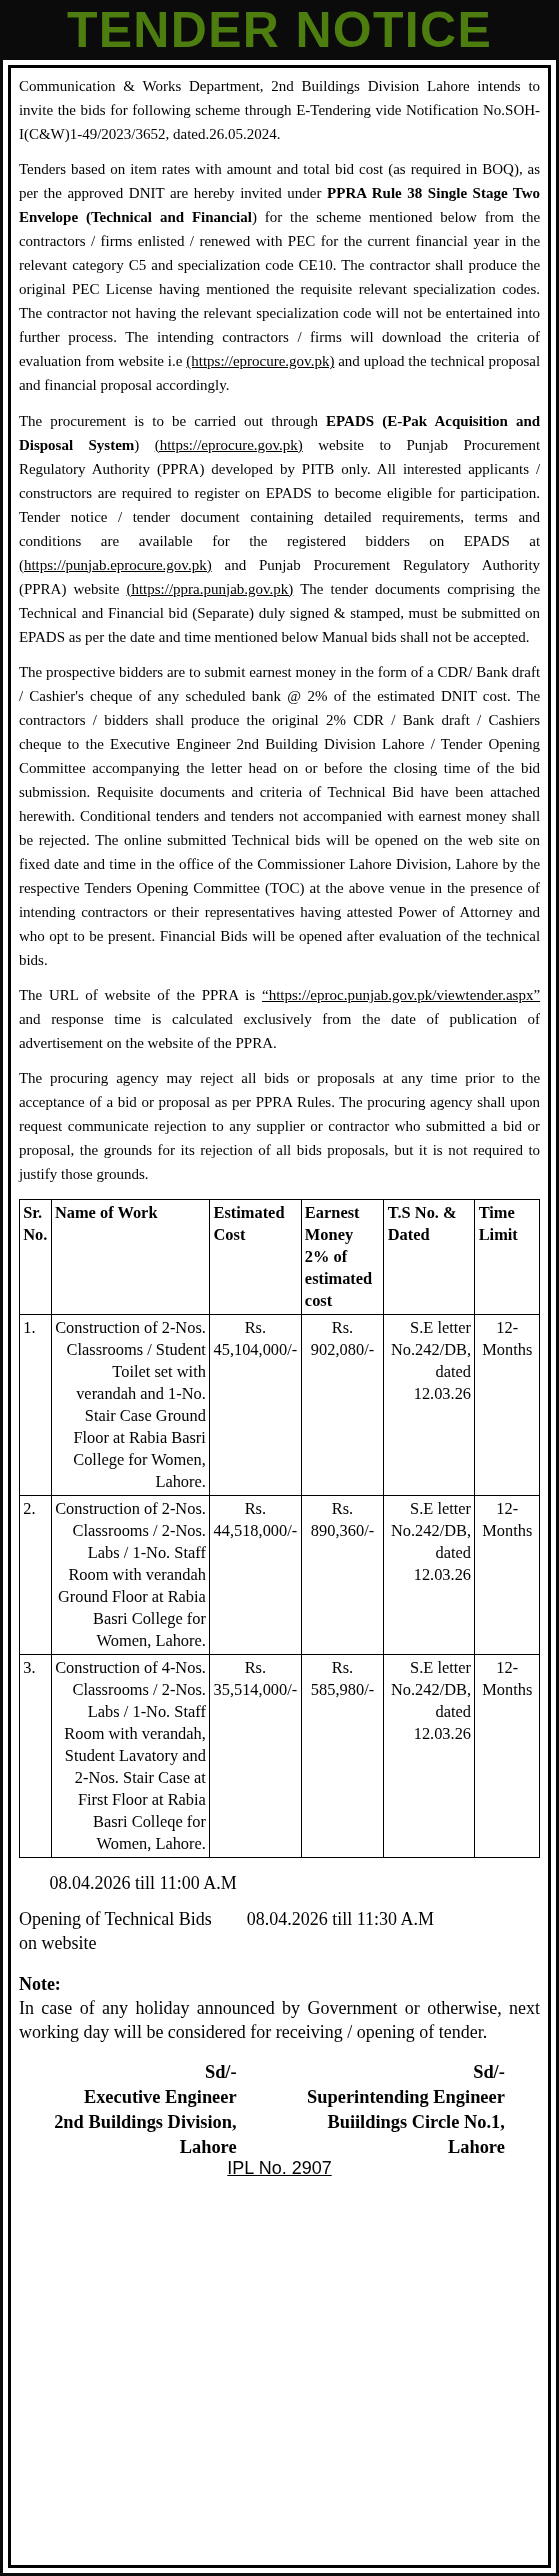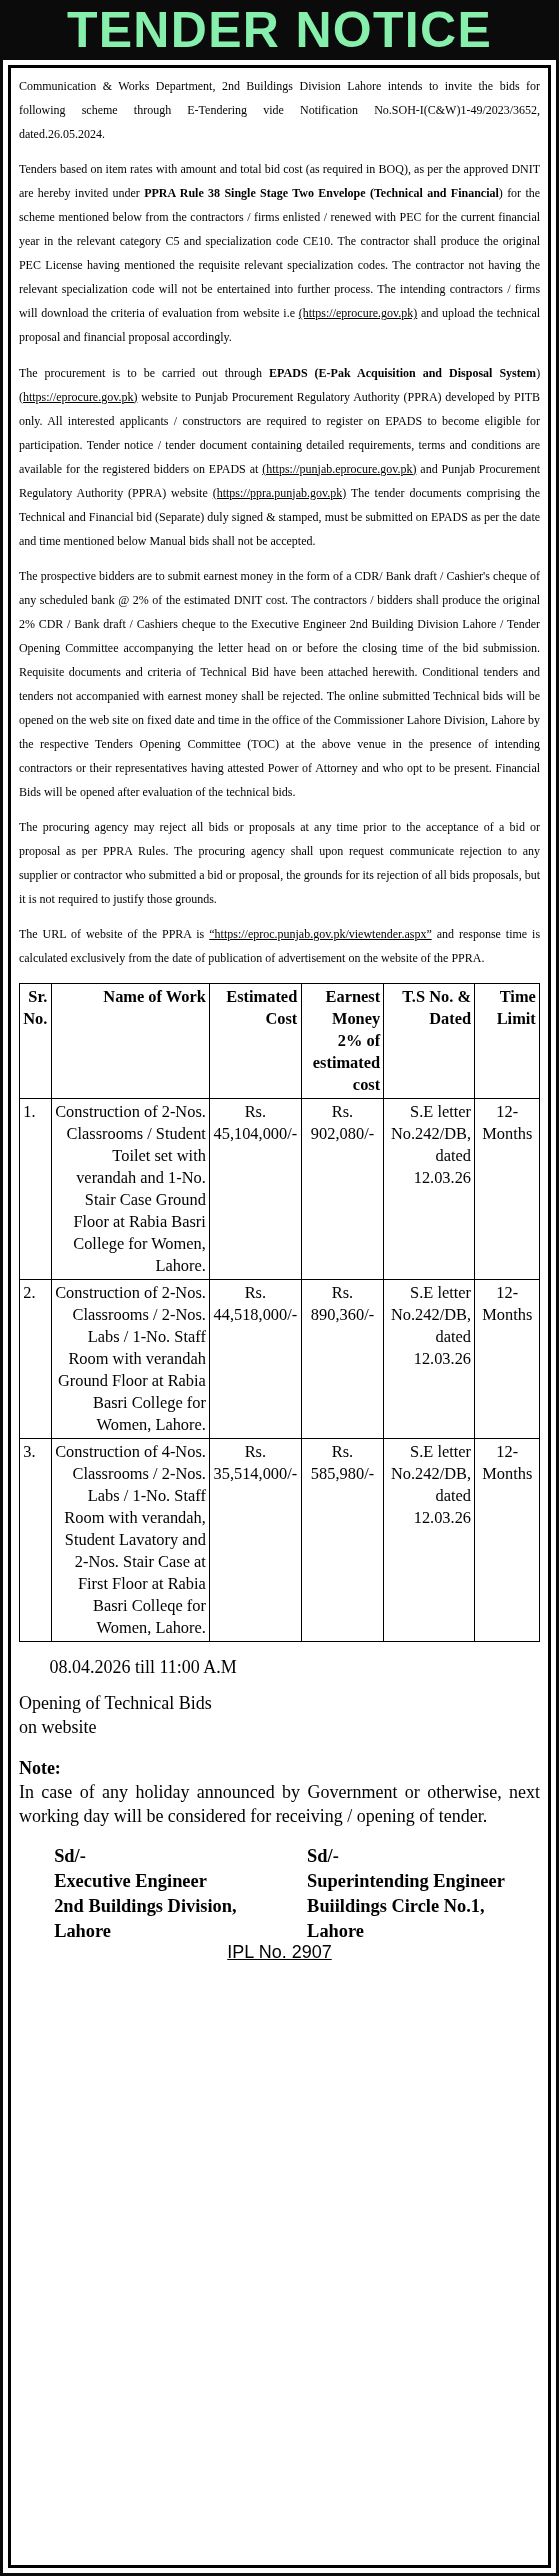--- a/index.html
+++ b/index.html
@@ -4,55 +4,55 @@
 <style>
   html,body { margin:0; padding:0; background:#ffffff; }
   .ad {
     width:559px; height:2576px; box-sizing:border-box;
     background:#0b0b0b; padding:0 3.3px 3.3px 3.3px;
     display:flex; flex-direction:column; overflow:hidden;
     font-family:"Liberation Serif","DejaVu Serif",serif; color:#000;
   }
   .banner { height:60px; flex:0 0 auto; display:flex; align-items:center; justify-content:center; background:#0b0b0b; }
   .banner-title {
-    color:#86efac; font-family:"Liberation Sans","DejaVu Sans",sans-serif;
+    color:#4d7c0f; font-family:"Liberation Sans","DejaVu Sans",sans-serif;
     font-weight:bold; font-size:50px; letter-spacing:1.3px; line-height:1; white-space:nowrap;
   }
   .page { flex:1 1 auto; background:#fff; padding:4.6px; display:flex; flex-direction:column; box-sizing:border-box; }
   .frame { flex:1 1 auto; border:3.3px solid #000; box-sizing:border-box; padding:6.6px 8px 5.3px 8px; display:flex; flex-direction:column; }
 
-  .para { font-size:12px; line-height:24px; text-align:justify; margin:0 0 11.2px 0; }
+  .para { font-size:15px; line-height:24px; text-align:justify; margin:0 0 11.2px 0; }
   .para b { font-weight:bold; }
   .u { text-decoration:underline; }
 
   table.works { width:100%; border-collapse:collapse; margin:1.3px 0 0 0; }
   table.works th, table.works td {
     border:1.6px solid #000; vertical-align:top; padding:2px 3.3px;
     font-size:16.4px; line-height:22px;
   }
-  table.works th { font-weight:bold; text-align:right; }
+  table.works th { font-weight:bold; text-align:left; }
   td.c-sr { text-align:left; width:5.5%; }
   th.h-sr { text-align:left; }
   td.c-name { text-align:right; width:31%; }
   td.c-cost { text-align:center; width:17.5%; }
   td.c-earnest { text-align:center; width:16%; }
   td.c-ts { text-align:right; width:17.5%; }
   td.c-time { text-align:center; width:12.5%; }
 
   .sched { margin:13px 0 2.6px 0; }
   .sched-row { display:flex; margin-bottom:12px; }
   .sched-label { width:40%; font-size:18px; line-height:24px; }
   .sched-value { width:60%; font-size:18px; line-height:24px; padding-left:2.6px; box-sizing:border-box;margin-left:28px; }
 
   .note { display:flex; margin:2.6px 0 6.6px 0;flex-direction:column; }
   .note-label { font-weight:bold; font-size:18px; line-height:24px; width:66px; flex:0 0 auto; }
   .note-text { flex:1; font-size:18px; line-height:24px; text-align:justify; }
 
   .sigs { display:flex; justify-content:space-around; margin-top:9.2px; }
-  .sig-block { text-align:left; font-weight:bold; font-size:18.4px; line-height:25px; }
+  .sig-block { text-align:right; font-weight:bold; font-size:18.4px; line-height:25px; }
 
   .footer { text-align:center; font-family:"Liberation Sans","DejaVu Sans",sans-serif; font-size:18px; line-height:24px; margin-top:-4px;text-decoration:underline; }
 </style>
 </head>
 <body>
 
 <div class="ad">
   <div class="banner">
     <div class="banner-title">TENDER NOTICE</div>
   </div>
@@ -61,23 +61,23 @@
     <div class="frame">
 
       <p class="para"><span>Communication &amp; Works Department, 2nd Buildings Division Lahore intends to invite the bids for following scheme through E-Tendering vide Notification No.SOH-I(C&amp;W)1-49/2023/3652, dated.26.05.2024.</span></p>
 
       <p class="para"><span>Tenders based on item rates with amount and total bid cost (as required in BOQ), as per the approved DNIT are hereby invited under </span><b>PPRA Rule 38 Single Stage Two Envelope (Technical and Financial</b><span>) for the scheme mentioned below from the contractors / firms enlisted / renewed with PEC for the current financial year in the relevant category C5 and specialization code CE10. The contractor shall produce the original PEC License having mentioned the requisite relevant specialization codes. The contractor not having the relevant specialization code will not be entertained into further process. The intending contractors / firms will download the criteria of evaluation from website i.e </span><span class="u">(https://eprocure.gov.pk)</span><span> and upload the technical proposal and financial proposal accordingly.</span></p>
 
       <p class="para"><span>The procurement is to be carried out through </span><b>EPADS (E-Pak Acquisition and Disposal System</b><span>) </span><span class="u">(https://eprocure.gov.pk)</span><span> website to Punjab Procurement Regulatory Authority (PPRA) developed by PITB only. All interested applicants / constructors are required to register on EPADS to become eligible for participation. Tender notice / tender document containing detailed requirements, terms and conditions are available for the registered bidders on EPADS at </span><span class="u">(https://punjab.eprocure.gov.pk)</span><span> and Punjab Procurement Regulatory Authority (PPRA) website </span><span class="u">(https://ppra.punjab.gov.pk)</span><span> The tender documents comprising the Technical and Financial bid (Separate) duly signed &amp; stamped, must be submitted on EPADS as per the date and time mentioned below Manual bids shall not be accepted.</span></p>
 
       <p class="para"><span>The prospective bidders are to submit earnest money in the form of a CDR/ Bank draft / Cashier's cheque of any scheduled bank @ 2% of the estimated DNIT cost. The contractors / bidders shall produce the original 2% CDR / Bank draft / Cashiers cheque to the Executive Engineer 2nd Building Division Lahore / Tender Opening Committee accompanying the letter head on or before the closing time of the bid submission. Requisite documents and criteria of Technical Bid have been attached herewith. Conditional tenders and tenders not accompanied with earnest money shall be rejected. The online submitted Technical bids will be opened on the web site on fixed date and time in the office of the Commissioner Lahore Division, Lahore by the respective Tenders Opening Committee (TOC) at the above venue in the presence of intending contractors or their representatives having attested Power of Attorney and who opt to be present. Financial Bids will be opened after evaluation of the technical bids.</span></p>
 
+      <p class="para"><span>The URL of website of the PPRA is </span><span class="u">“https://eproc.punjab.gov.pk/viewtender.aspx”</span><span> and response time is calculated exclusively from the date of publication of advertisement on the website of the PPRA.</span></p>
+
       <p class="para"><span>The procuring agency may reject all bids or proposals at any time prior to the acceptance of a bid or proposal as per PPRA Rules. The procuring agency shall upon request communicate rejection to any supplier or contractor who submitted a bid or proposal, the grounds for its rejection of all bids proposals, but it is not required to justify those grounds.</span></p>
-
-      <p class="para"><span>The URL of website of the PPRA is </span><span class="u">“https://eproc.punjab.gov.pk/viewtender.aspx”</span><span> and response time is calculated exclusively from the date of publication of advertisement on the website of the PPRA.</span></p>
 
       <table class="works">
         <thead>
           <tr>
             <th class="h-sr">Sr. No.</th>
             <th>Name of Work</th>
             <th>Estimated Cost</th>
             <th>Earnest Money 2% of estimated cost</th>
             <th>T.S No. &amp; Dated</th>
             <th>Time Limit</th>
@@ -128,20 +128,21 @@
           </tr>
         </tbody>
       </table>
 
       <div class="sched">
         <div class="sched-row">
           <div class="sched-value">08.04.2026 till 11:00 A.M</div>
         </div>
         <div class="sched-row">
           <div class="sched-label">Opening of Technical Bids on website</div>
+          <div class="sched-value">08.04.2026 till 11:30 A.M</div>
         </div>
       </div>
 
       <div class="note">
         <div class="note-label">Note:</div>
         <div class="note-text">In case of any holiday announced by Government or otherwise, next working day will be considered for receiving / opening of tender.</div>
       </div>
 
       <div class="sigs">
         <div class="sig-block">

